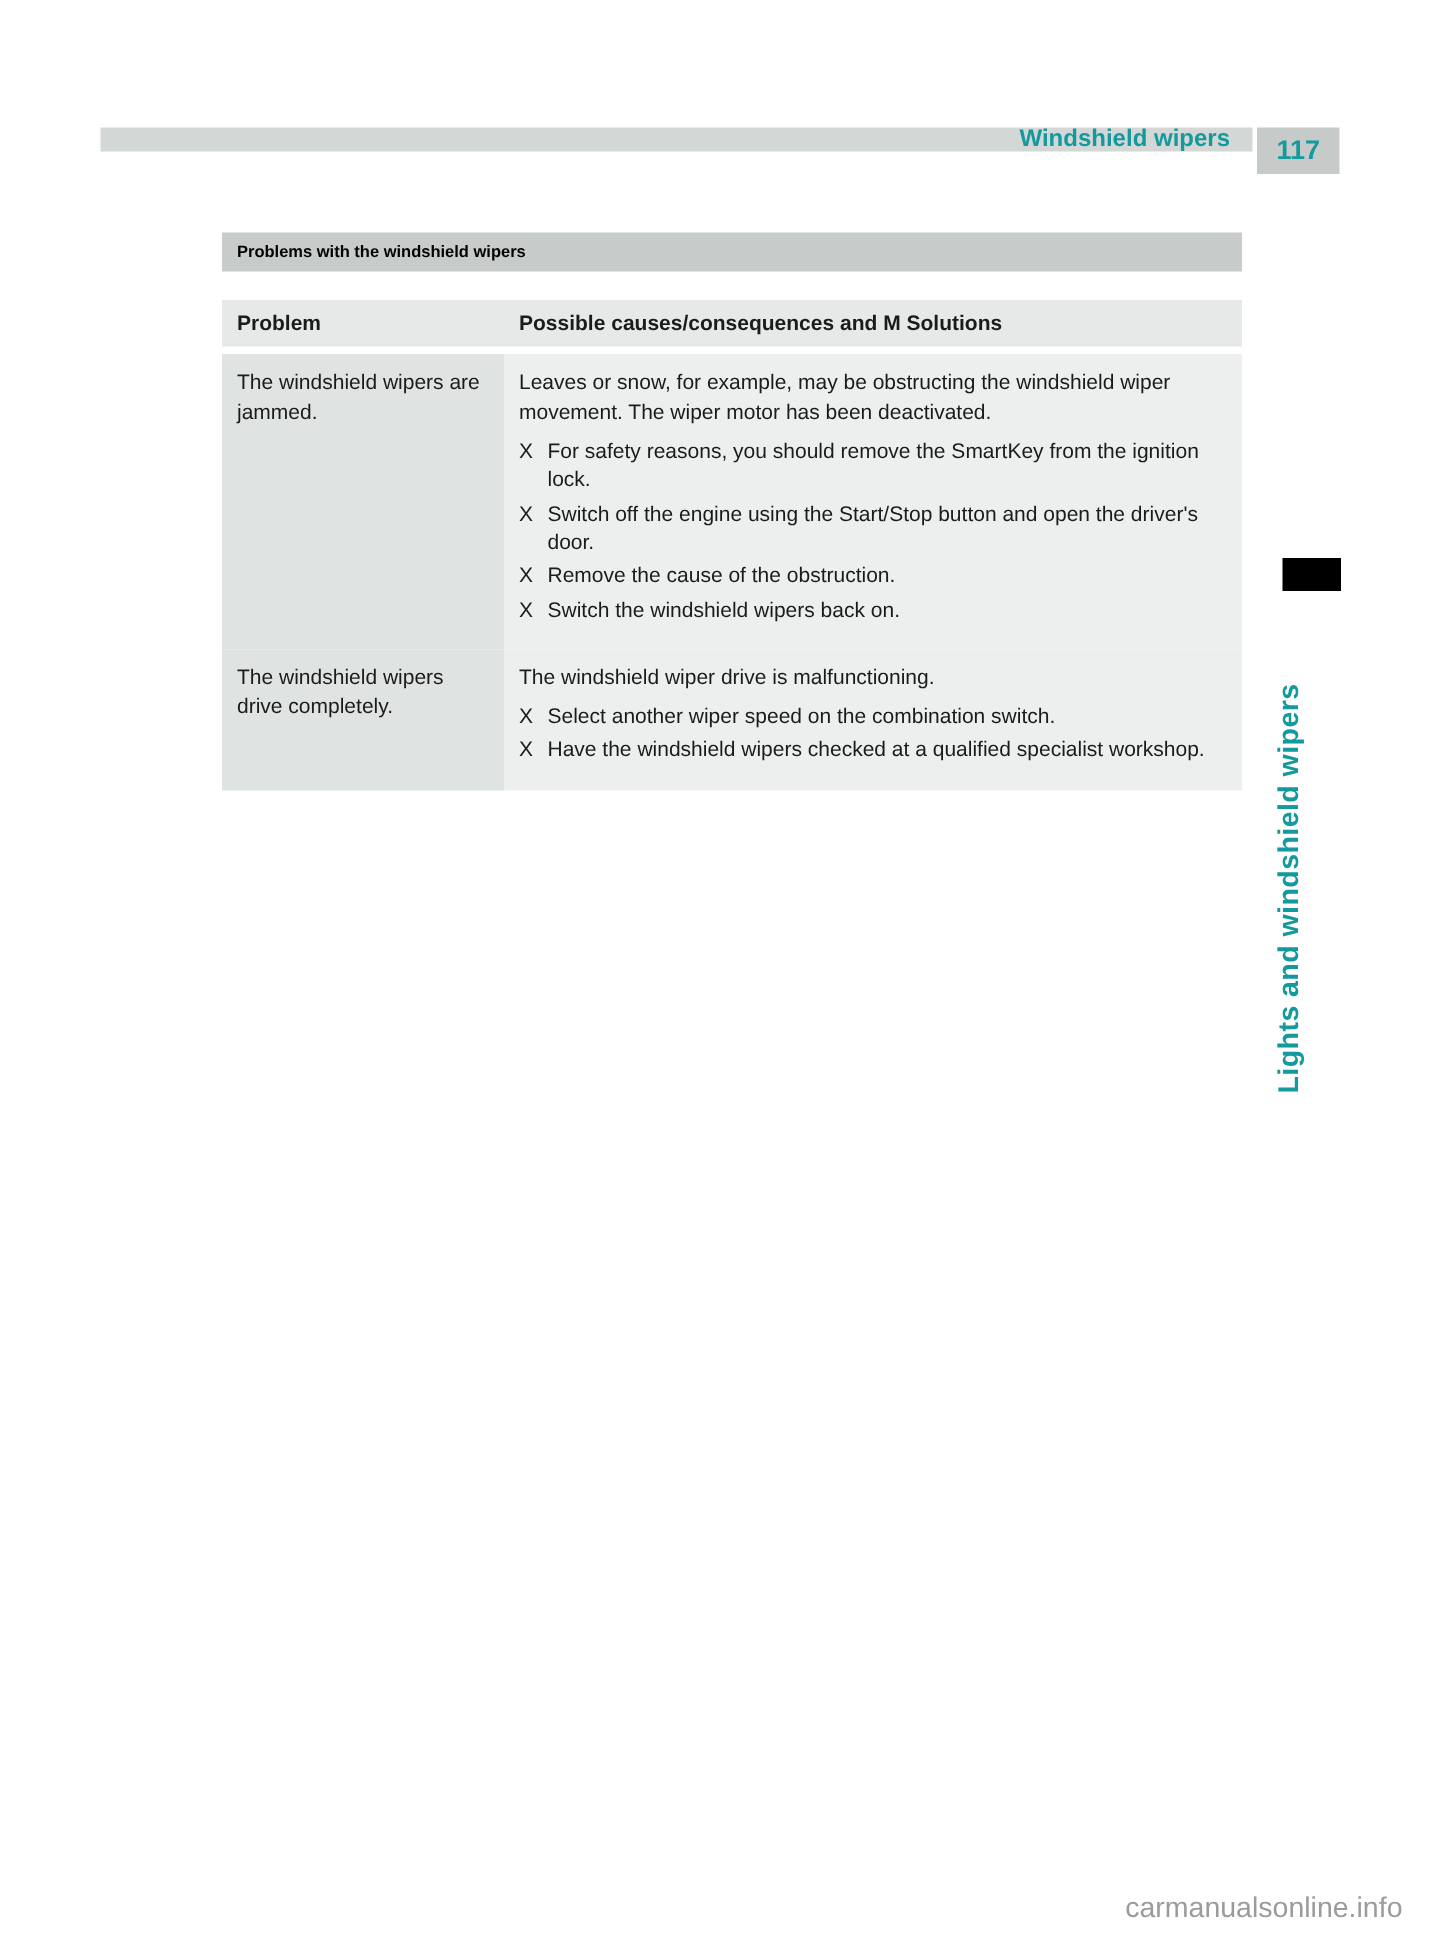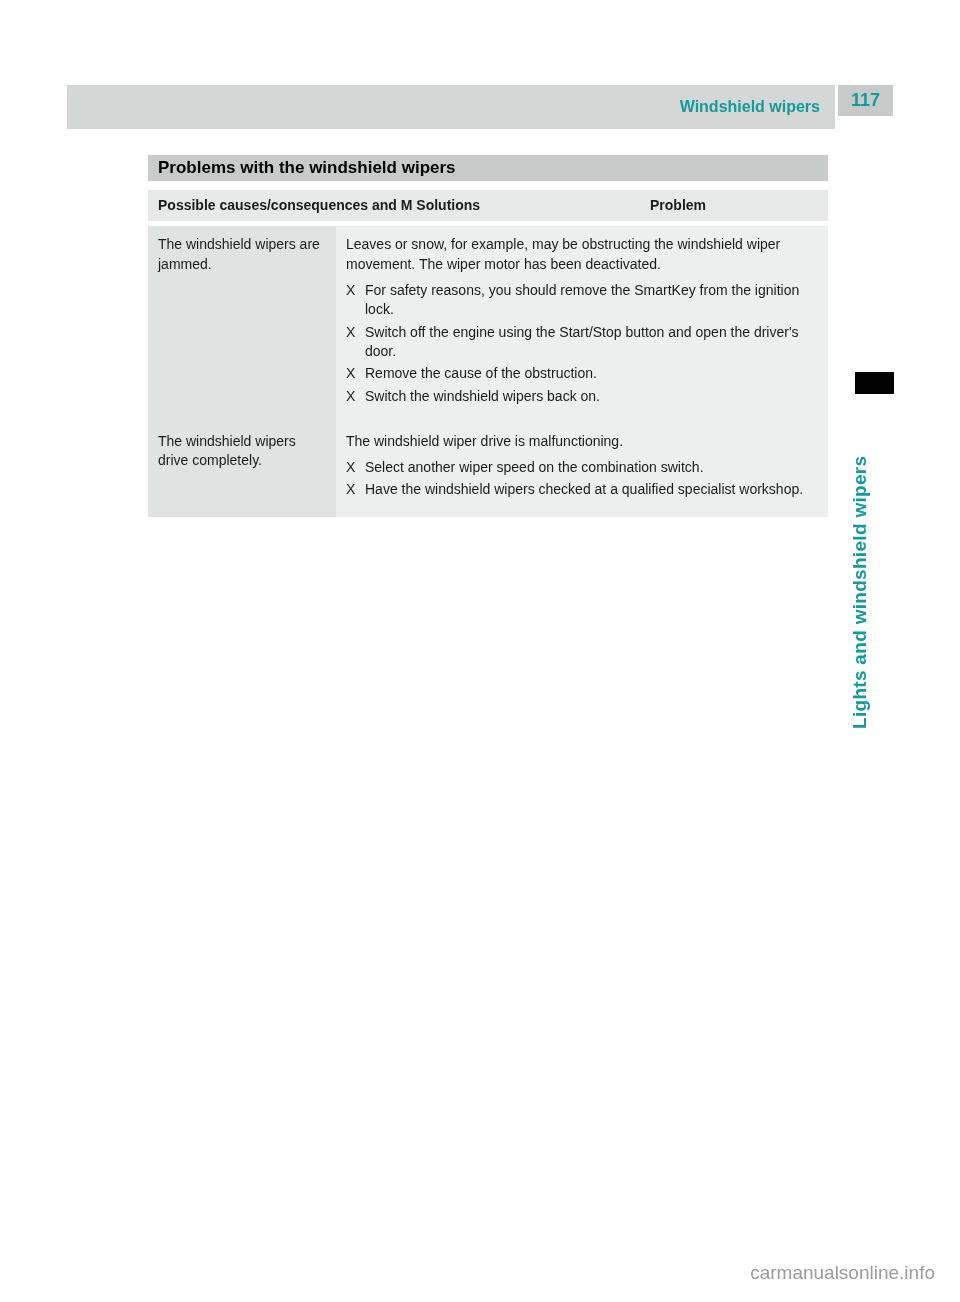--- a/index.html
+++ b/index.html
@@ -13,21 +13,21 @@
     margin: 0 auto;
     background: var(--page-bg, #ffffff);
     color: var(--text, #1b1b1b);
     overflow: hidden;
   }
 
   
   .header-bar {
     position: absolute;
     left: 67px; top: 85px;
-    width: 768px; height: 44px;
+    width: 768px; height: 16px;
     background: var(--bar-bg, #d3d7d6);
     display: flex; align-items: center; justify-content: flex-end;
     padding-right: 15px;
   }
   .header-title {
     color: var(--teal, #14999c);
     font-weight: bold;
     font-size: 16px;
   }
   .page-number-box {
@@ -40,22 +40,22 @@
     font-weight: bold;
     font-size: 18px;
   }
 
   
   .table { position: absolute; left: 148px; top: 155px; width: 680px; }
   .table-title {
     background: var(--title-bar-bg, #c7cccb);
     height: 26px; line-height: 26px;
     padding-left: 10px;
-    font-weight: bold; font-size: 17px; color: #000;
-    margin-bottom: 9px;
+    font-weight: bold; font-size: 11px; color: #000;
+    margin-bottom: 19px;
   }
   .thead { display: flex; margin-bottom: 5px; }
   .thead .cell { background: var(--head-row-bg, #e6e9e8); font-weight: bold; }
   .cell {
     padding: 6px 14px 6px 10px;
     font-size: 14px;
     line-height: 1.38;
   }
   .cell-problem { flex: 0 0 188px; width: 188px; padding-right: 8px; }
   .cell-solution { flex: 1; }
@@ -106,26 +106,26 @@
     <span class="header-title">Windshield wipers</span>
   </div>
   <div class="page-number-box">
     <span>117</span>
   </div>
 
   <div class="table">
     <div class="table-title">Problems with the windshield wipers</div>
 
     <div class="thead">
+      <div class="cell cell-problem">Problem</div>
       <div class="cell cell-solution">
         <span>Possible causes/consequences and</span>
         <span class="sol-glyph">M</span>
         <span>Solutions</span>
       </div>
-      <div class="cell cell-problem">Problem</div>
     </div>
 
     <div id="rows">
         <div class="trow">
           <div class="cell cell-problem">The windshield wipers are jammed.</div>
           <div class="cell cell-solution">
             <p class="intro">Leaves or snow, for example, may be obstructing the windshield wiper movement. The wiper motor has been deactivated.</p>
             <div class="step">
               <span class="marker">X</span>
               <span class="step-text">For safety reasons, you should remove the SmartKey from the ignition lock.</span>

